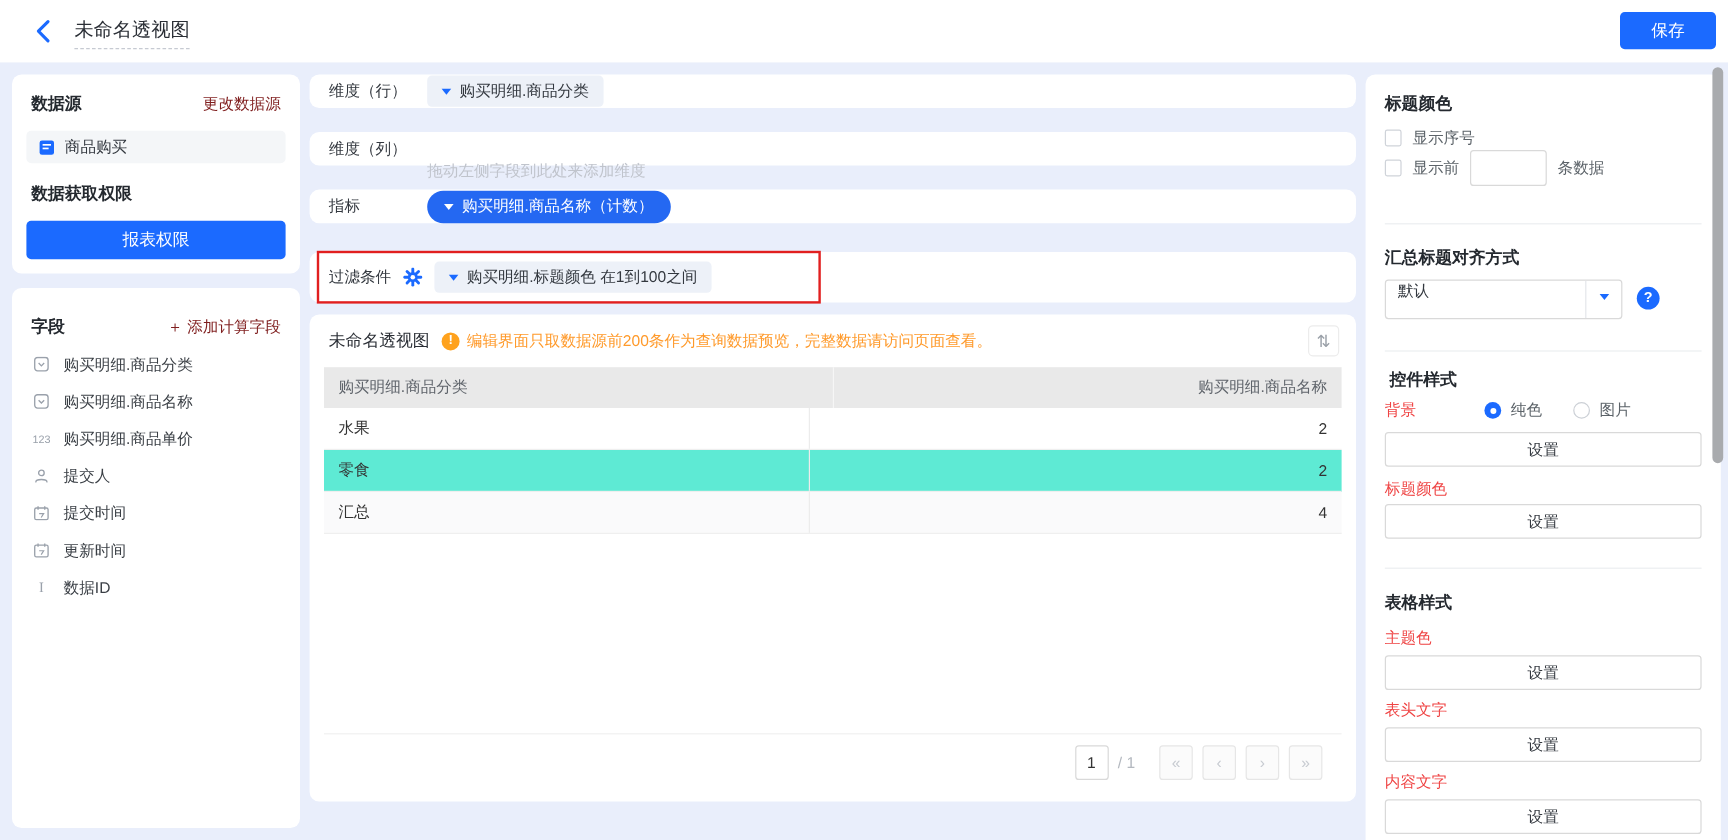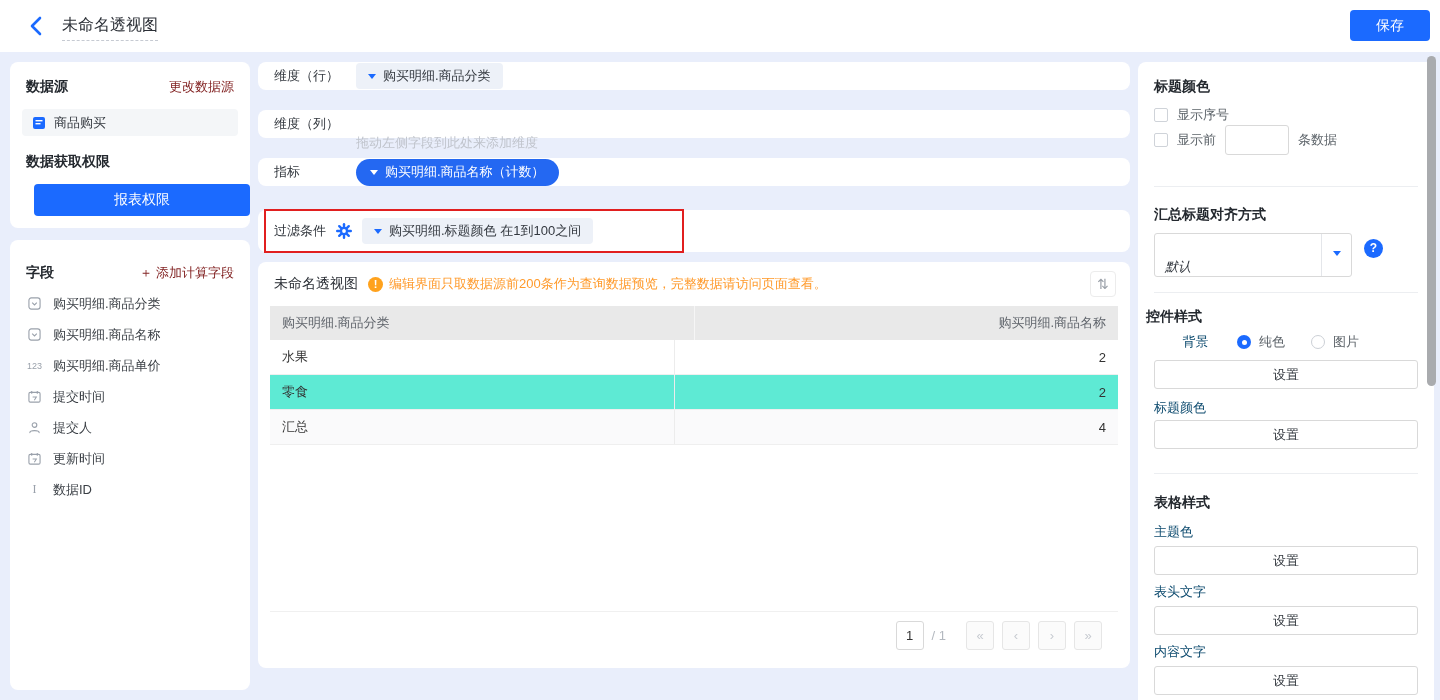--- a/index.html
+++ b/index.html
@@ -20,21 +20,21 @@
   
   .panel { position:absolute; background:#fff; border-radius:8px; }
   .sec-title { font-weight:bold; font-size:14px; color:#24292f; }
   .link { color:#7f1d1d; cursor:pointer; }
   
   #p-datasource { left:10px; top:62px; width:240px; height:166px; }
   .ds-head { display:flex; justify-content:space-between; align-items:flex-end; padding:16px 16px 0; }
   .ds-item { margin:13px 12px 0; height:27px; background:#f4f6f8; border-radius:4px;
     display:flex; align-items:center; gap:8px; padding:0 10px; color:#33383f; }
   .perm-title { padding:17px 16px 0; }
-  .perm-btn { margin:13px 24px 0; height:32px; background:#1b6aff; color:#fff; border:none;
+  .perm-btn { margin:13px 12px 0; height:32px; background:#1b6aff; color:#fff; border:none;
     border-radius:4px; width:216px; font-size:14px; cursor:pointer; }
   
   #p-fields { left:10px; top:240px; width:240px; height:450px; }
   .fields-head { display:flex; justify-content:space-between; align-items:center; padding:24px 16px 6px; }
   .field-item { display:flex; align-items:center; gap:10px; height:31px; padding:0 16px;
     color:#3a3f45; cursor:grab; }
   .ficon { width:17px; flex:none; display:flex; justify-content:center; align-items:center;
     color:#9aa1ab; font-size:9px; }
   .ficon.txt { font-family:"Liberation Serif","DejaVu Serif",serif; font-size:12px; }
   
@@ -76,28 +76,28 @@
     display:flex; align-items:center; justify-content:flex-end; gap:8px; padding-right:16px; }
   .page-input { width:28px; height:29px; border:1px solid #d9d9d9; border-radius:3px;
     text-align:center; font-size:13px; color:#333; }
   .page-total { color:#b3b8bf; margin-right:12px; }
   .pg-btn { width:28px; height:29px; border:1px solid #e6e6e6; border-radius:3px;
     background:#fbfbfb; color:#c7cbd1; text-align:center; line-height:27px; font-size:13px;
     cursor:pointer; }
   
   #p-settings { left:1138px; top:62px; width:296px; height:646px; }
   .abs { position:absolute; }
-  .sub-label { color:#0c4a6e;text-align:center; }
+  .sub-label { color:#ef4444; }
   .checkbox { width:14px; height:14px; border:1px solid #cfd3d9; border-radius:2px;
     background:#fff; flex:none; cursor:pointer; }
   .cb-row { display:flex; align-items:center; gap:9px; color:#5c6369; }
   .num-input { width:64px; height:30px; border:1px solid #d9d9d9; border-radius:3px; padding:0 8px; }
   .divider { position:absolute; left:16px; right:16px; border-top:1px solid #eceef1; }
-  .select { position:absolute; left:16px; top:171px; width:198px; height:44px;
-    border:1px solid #d9d9d9; border-radius:3px; display:flex; align-items:flex-end; cursor:pointer;font-style:italic; }
+  .select { position:absolute; left:16px; top:171px; width:198px; height:33px;
+    border:1px solid #d9d9d9; border-radius:3px; display:flex; align-items:flex-start; cursor:pointer; }
   .select-val { flex:1; padding:0 10px; color:#33383f; }
   .select-caret { width:30px; align-self:stretch; border-left:1px solid #e4e6ea;
     display:flex; align-items:center; justify-content:center; }
   .help-icon { position:absolute; left:226px; top:177px; width:19px; height:19px; border-radius:50%;
     background:#1b6aff; color:#fff; text-align:center; line-height:19px; font-size:12px;
     font-weight:bold; cursor:pointer; }
   .radio { width:14px; height:14px; border-radius:50%; flex:none; cursor:pointer; }
   .radio.on { background:#1b6aff; position:relative; }
   .radio.on::after { content:""; position:absolute; left:4.5px; top:4.5px; width:5px; height:5px;
     border-radius:50%; background:#fff; }
@@ -160,36 +160,36 @@
     </span>
     <span>购买明细.商品名称</span>
   </div>
   <div class="field-item">
     <span class="ficon">123</span>
     <span>购买明细.商品单价</span>
   </div>
   <div class="field-item">
     <span class="ficon">
       <svg width="13" height="13" viewBox="0 0 14 14">
+          <circle cx="7" cy="4.4" r="2.5" fill="none" stroke="#9aa1ab" stroke-width="1.2"></circle>
+          <path d="M2 12.5 C2 9.6 12 9.6 12 12.5" fill="none" stroke="#9aa1ab" stroke-width="1.2" stroke-linecap="round"></path>
+        </svg>
+    </span>
+    <span>提交人</span>
+  </div>
+  <div class="field-item">
+    <span class="ficon">
+      <svg width="13" height="13" viewBox="0 0 14 14">
           <rect x="1" y="2.5" width="12" height="10.5" rx="1.5" fill="none" stroke="#9aa1ab" stroke-width="1.2"></rect>
           <line x1="4" y1="1" x2="4" y2="4" stroke="#9aa1ab" stroke-width="1.2"></line>
           <line x1="10" y1="1" x2="10" y2="4" stroke="#9aa1ab" stroke-width="1.2"></line>
           <polyline points="5,7.5 9,7.5 6.8,11" fill="none" stroke="#9aa1ab" stroke-width="1.1"></polyline>
         </svg>
     </span>
     <span>提交时间</span>
-  </div>
-  <div class="field-item">
-    <span class="ficon">
-      <svg width="13" height="13" viewBox="0 0 14 14">
-          <circle cx="7" cy="4.4" r="2.5" fill="none" stroke="#9aa1ab" stroke-width="1.2"></circle>
-          <path d="M2 12.5 C2 9.6 12 9.6 12 12.5" fill="none" stroke="#9aa1ab" stroke-width="1.2" stroke-linecap="round"></path>
-        </svg>
-    </span>
-    <span>提交人</span>
   </div>
   <div class="field-item">
     <span class="ficon">
       <svg width="13" height="13" viewBox="0 0 14 14">
           <rect x="1" y="2.5" width="12" height="10.5" rx="1.5" fill="none" stroke="#9aa1ab" stroke-width="1.2"></rect>
           <line x1="4" y1="1" x2="4" y2="4" stroke="#9aa1ab" stroke-width="1.2"></line>
           <line x1="10" y1="1" x2="10" y2="4" stroke="#9aa1ab" stroke-width="1.2"></line>
           <polyline points="5,7.5 9,7.5 6.8,11" fill="none" stroke="#9aa1ab" stroke-width="1.1"></polyline>
         </svg>
     </span>
@@ -305,21 +305,21 @@
   <div class="select">
     <span class="select-val">默认</span>
     <span class="select-caret">
         <span class="caret" style="transform:none"></span>
       </span>
   </div>
   <div class="help-icon">?</div>
 
   <div class="divider" style="top:230px"></div>
 
-  <div class="abs sec-title" style="left:8px;top:246px">控件样式</div>
+  <div class="abs sec-title" style="left:20px;top:246px">控件样式</div>
   <div class="abs radio-row" style="left:16px;top:271px;width:264px">
     <span class="sub-label" style="width:83px">背景</span>
     <span class="radio on"></span>
     <span style="margin:0 26px 0 8px">纯色</span>
     <span class="radio off"></span>
     <span style="margin-left:8px">图片</span>
   </div>
   <button class="set-btn" style="top:298px">设置</button>
   <div class="abs sub-label" style="left:16px;top:337px">标题颜色</div>
   <button class="set-btn" style="top:358px">设置</button>

